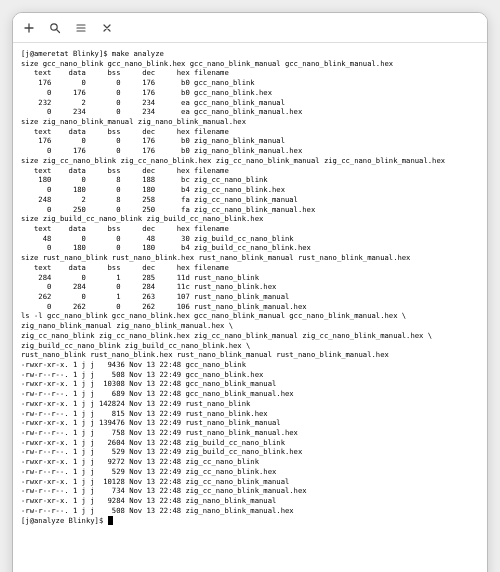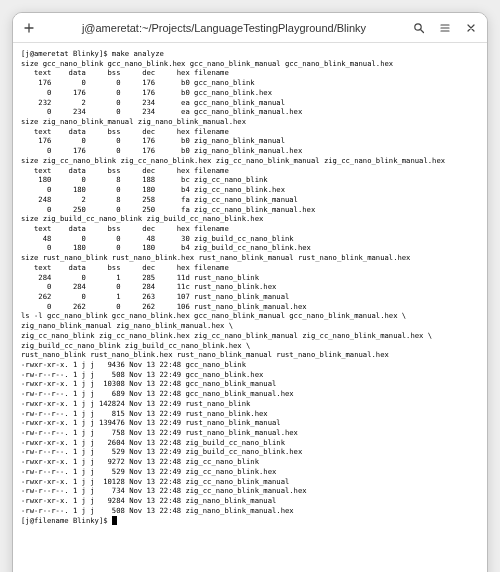--- a/index.html
+++ b/index.html
@@ -69,21 +69,20 @@
 <body>
 
 <div class="window">
 
   <div class="titlebar">
     <div class="tb-btn">
       <svg width="12" height="12" viewBox="0 0 12 12">
           <path d="M6 2v8M2 6h8" stroke="#444" stroke-width="1.3" fill="none" stroke-linecap="round"></path>
         </svg>
     </div>
-    <div class="tb-title">j@ameretat:~/Projects/LanguageTestingPlayground/Blinky</div>
     <div class="tb-btn">
       <svg width="12" height="12" viewBox="0 0 12 12">
           <circle cx="5" cy="5" r="3.2" stroke="#444" stroke-width="1.2" fill="none"></circle>
           <path d="M8 8l2.5 2.5" stroke="#444" stroke-width="1.2" stroke-linecap="round"></path>
         </svg>
     </div>
     <div class="tb-btn">
       <svg width="12" height="12" viewBox="0 0 12 12">
           <path d="M2 3h8M2 6h8M2 9h8" stroke="#444" stroke-width="1.2" stroke-linecap="round"></path>
         </svg>
@@ -136,15 +135,15 @@
 -rwxr-xr-x. 1 j j 139476 Nov 13 22:49 rust_nano_blink_manual
 -rw-r--r--. 1 j j    758 Nov 13 22:49 rust_nano_blink_manual.hex
 -rwxr-xr-x. 1 j j   2604 Nov 13 22:48 zig_build_cc_nano_blink
 -rw-r--r--. 1 j j    529 Nov 13 22:49 zig_build_cc_nano_blink.hex
 -rwxr-xr-x. 1 j j   9272 Nov 13 22:48 zig_cc_nano_blink
 -rw-r--r--. 1 j j    529 Nov 13 22:49 zig_cc_nano_blink.hex
 -rwxr-xr-x. 1 j j  10128 Nov 13 22:48 zig_cc_nano_blink_manual
 -rw-r--r--. 1 j j    734 Nov 13 22:48 zig_cc_nano_blink_manual.hex
 -rwxr-xr-x. 1 j j   9284 Nov 13 22:48 zig_nano_blink_manual
 -rw-r--r--. 1 j j    508 Nov 13 22:48 zig_nano_blink_manual.hex
-<span class="prompt-line">[j@filename Blinky]$ </span><span class="cursor"></span></div>
+<span class="prompt-line">[j@analyze Blinky]$ </span><span class="cursor"></span></div>
 
 </div>
 
 </body></html>

